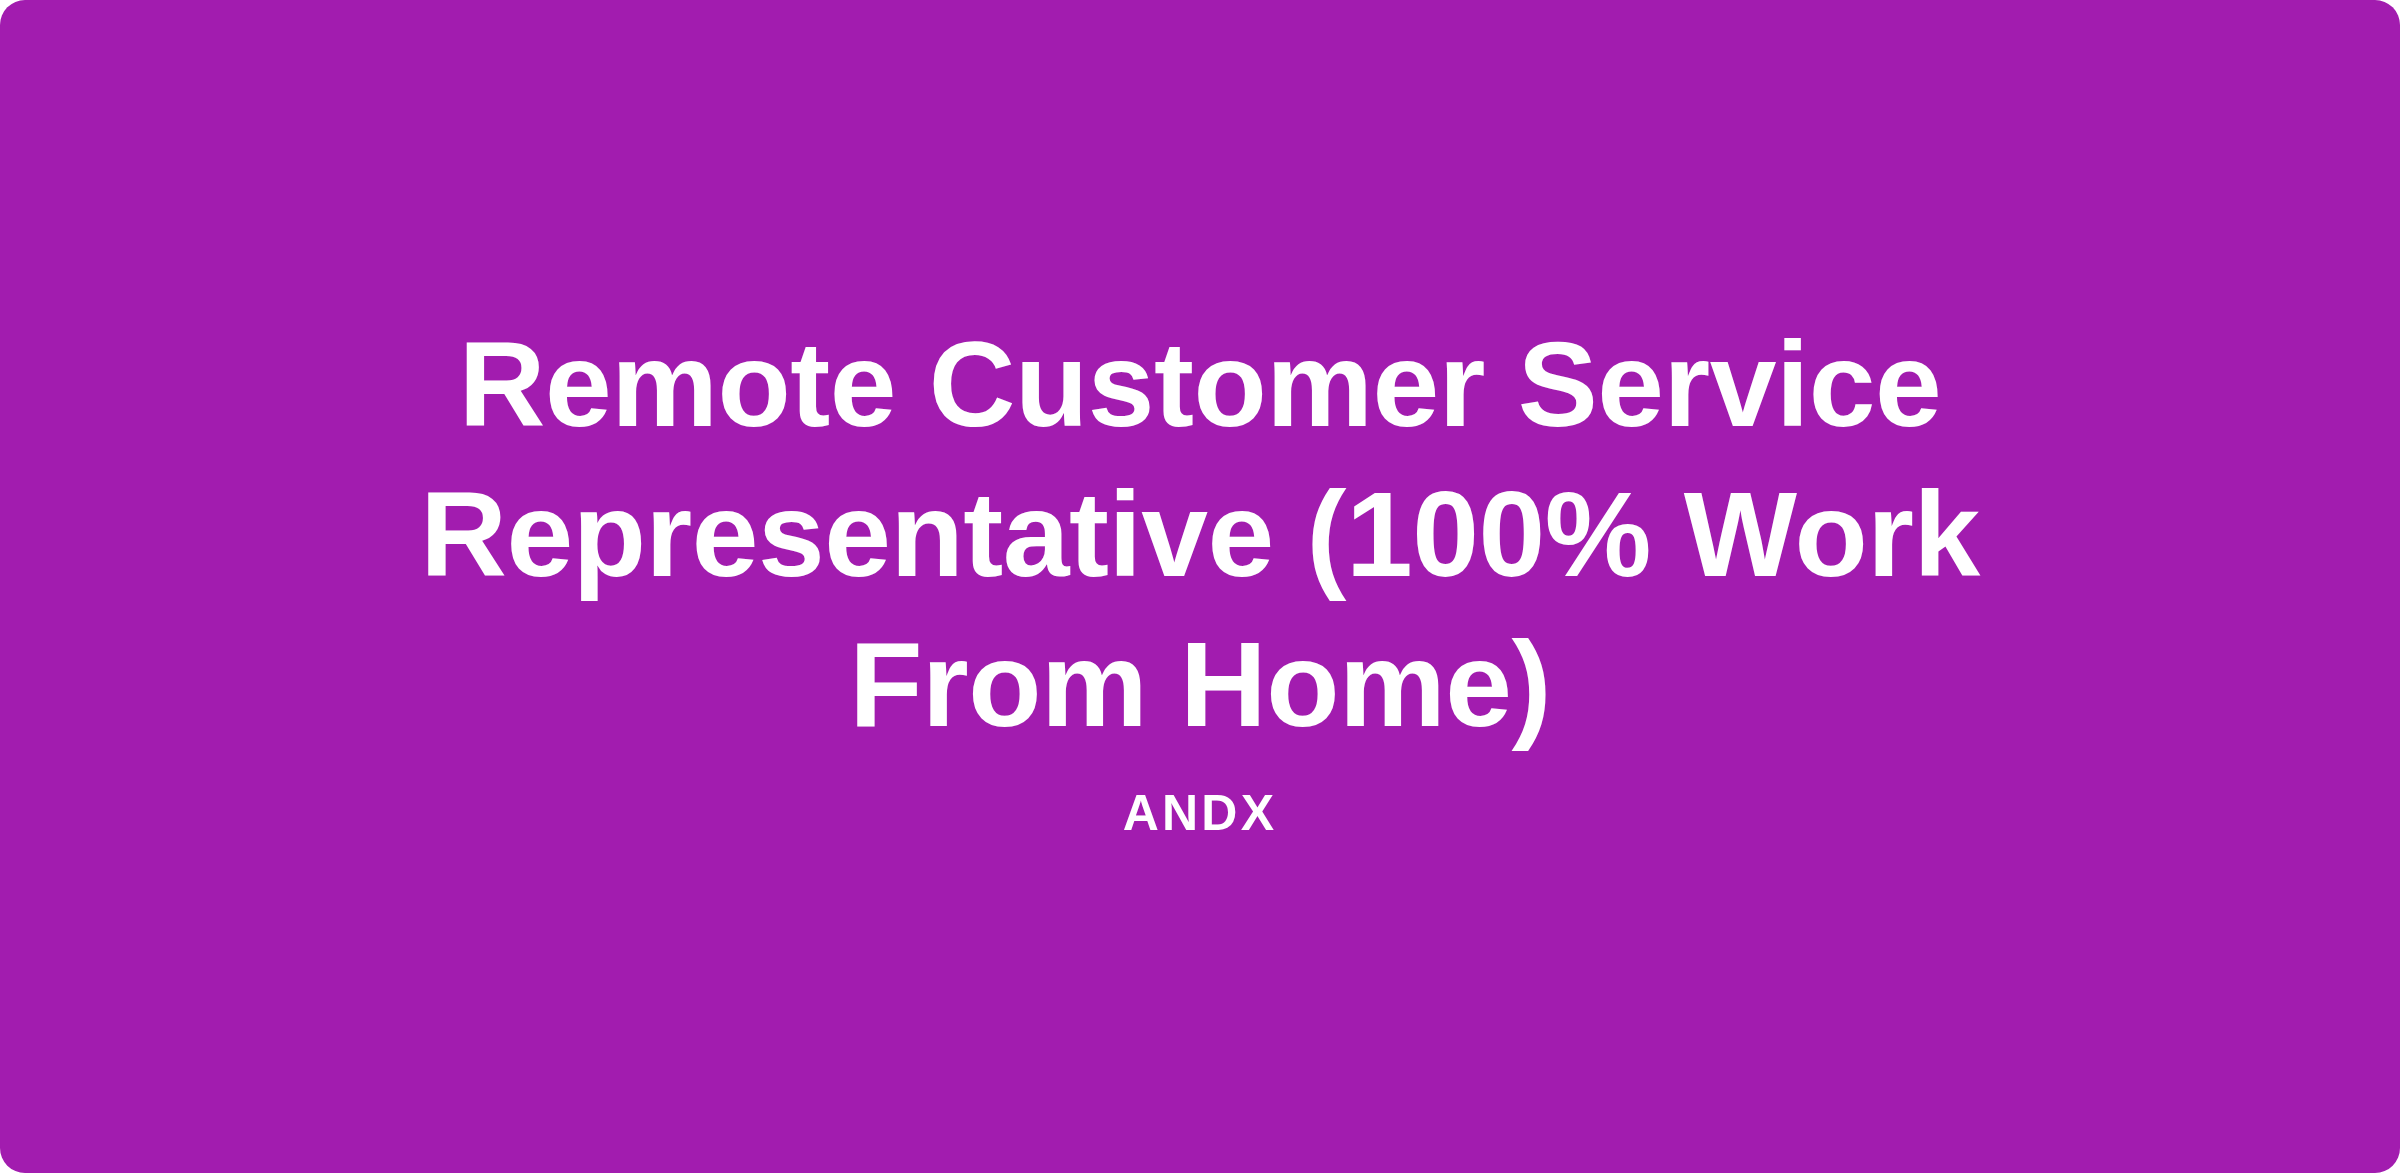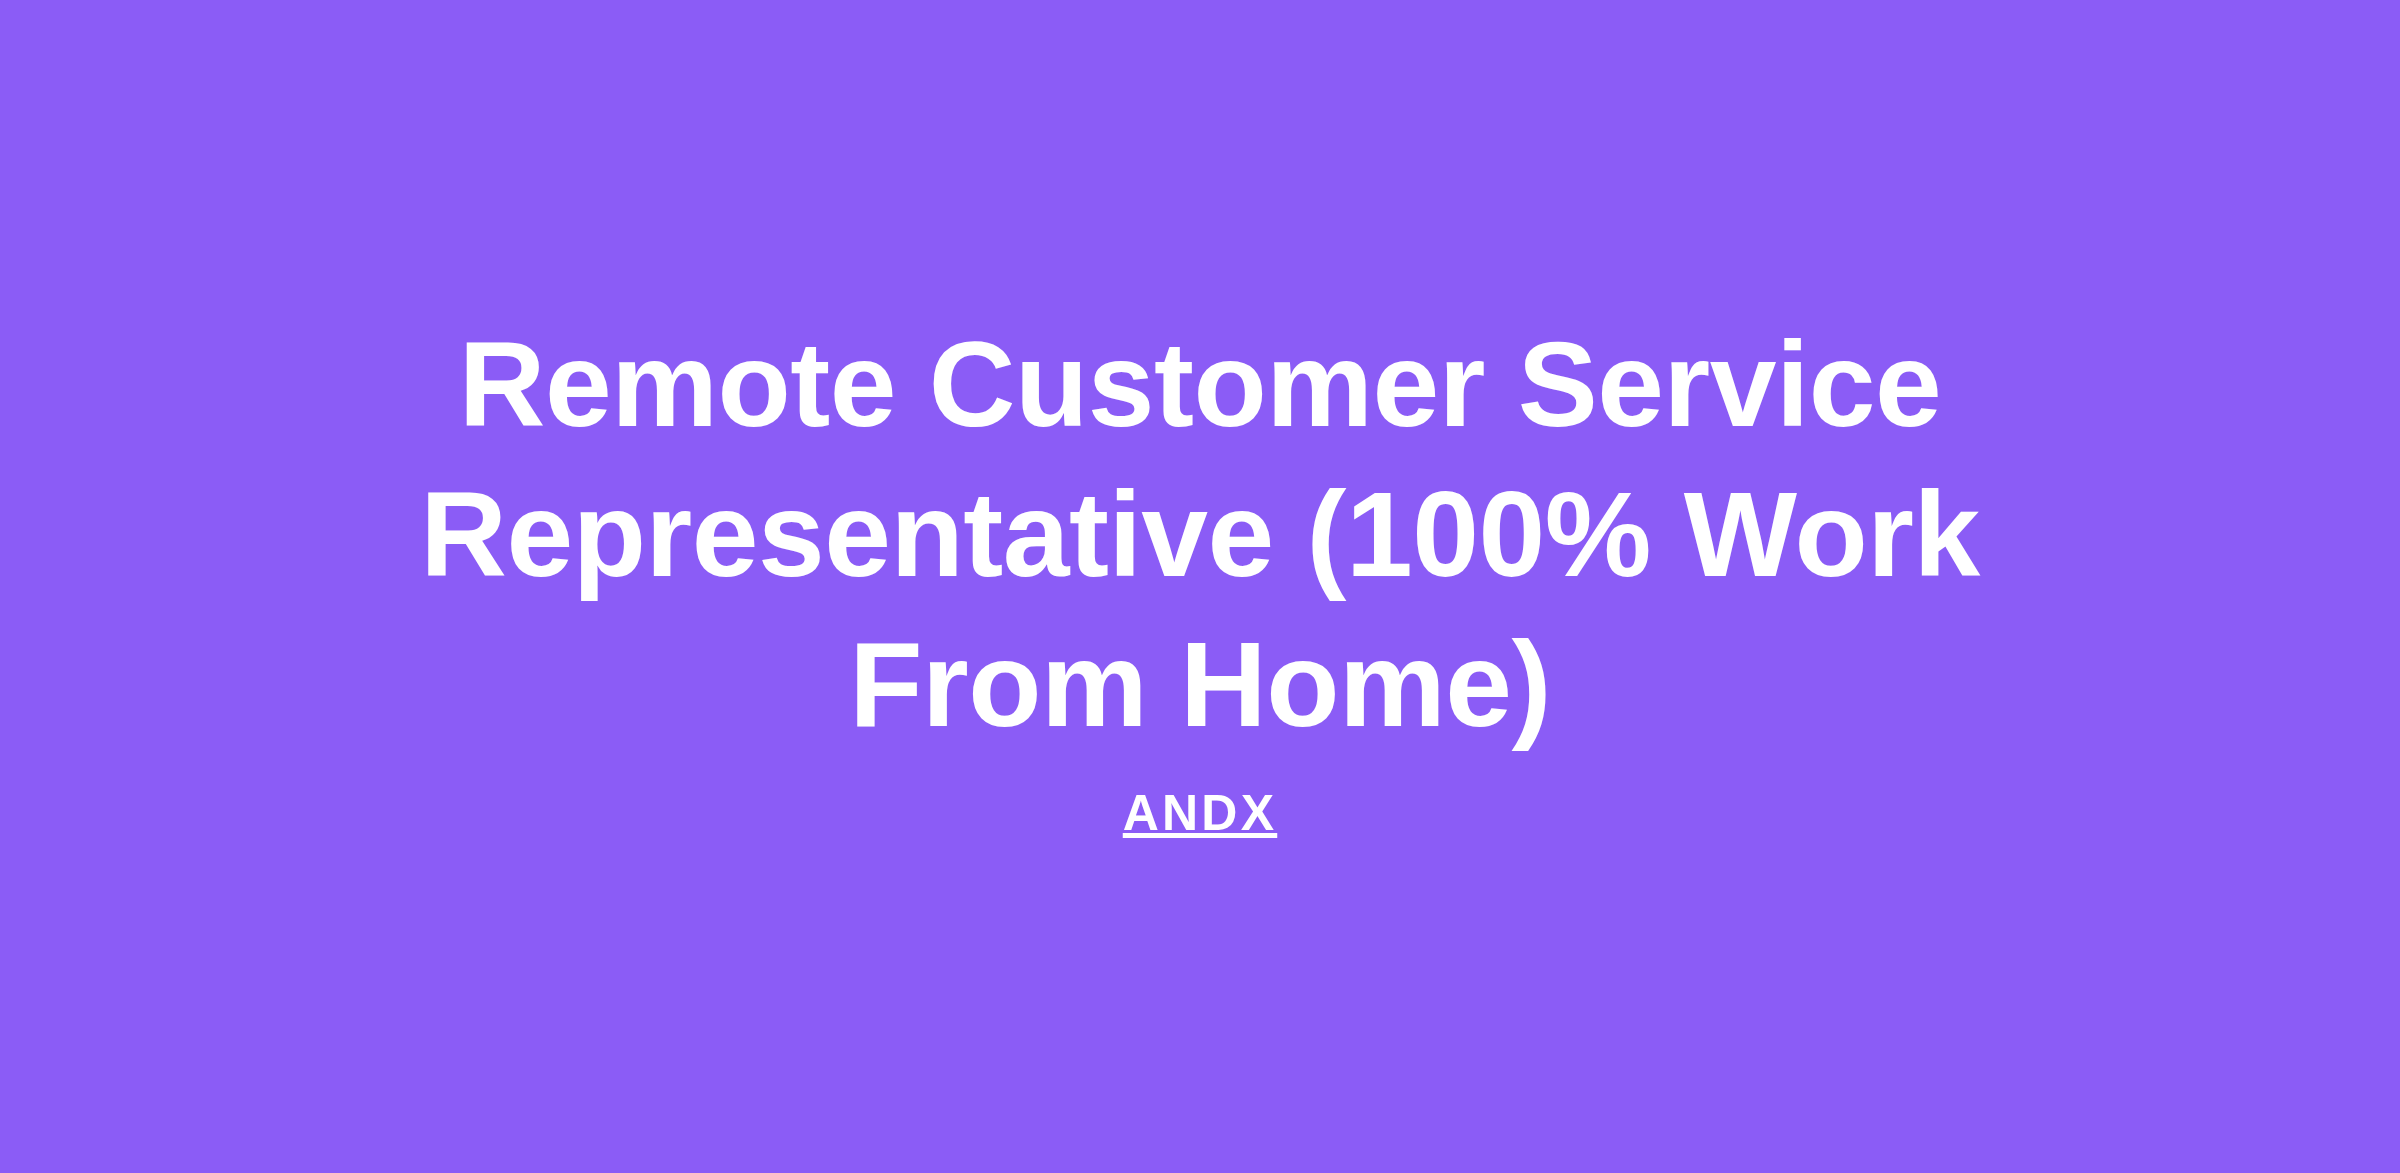--- a/index.html
+++ b/index.html
@@ -63,18 +63,18 @@
     font-size: 50px;
     font-weight: 700;
     line-height: 56px;
     letter-spacing: 3.2px;
     text-align: center;
   }
 </style>
 </head>
 <body>
 
-<div class="card" style="background: #8b5cf6;">
+<div class="card" style="background: #a21caf; border-radius: 25px;">
   <div class="content">
     <h1 class="job-title" style="color: rgb(255, 255, 255);">Remote Customer Service Representative (100% Work From Home)</h1>
-    <div class="company-name" style="color: rgb(255, 255, 255); text-decoration: underline;">ANDX</div>
+    <div class="company-name" style="color: rgb(255, 255, 255);">ANDX</div>
   </div>
 </div>
 
 </body></html>

